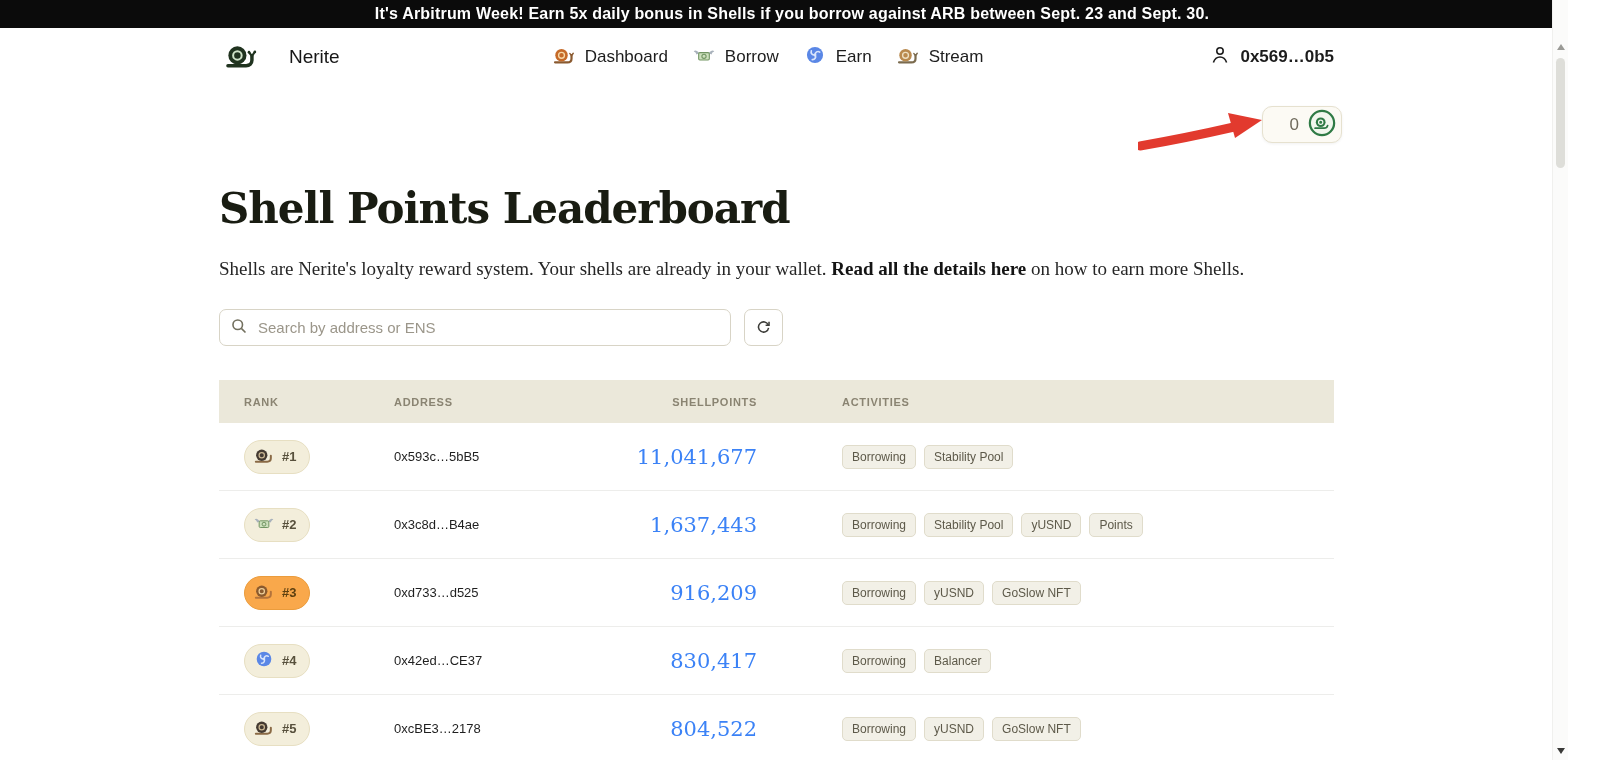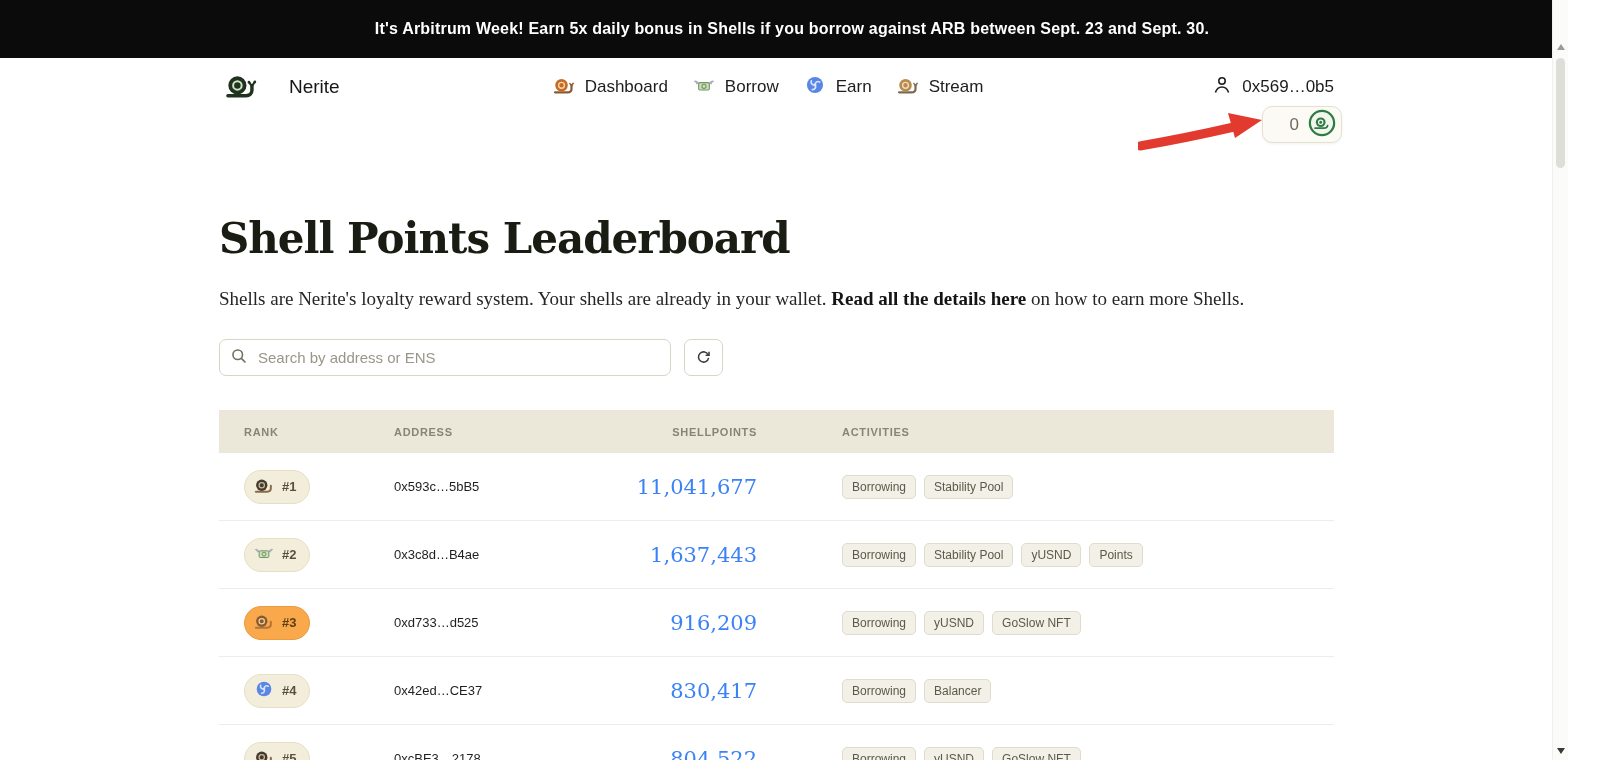--- a/index.html
+++ b/index.html
@@ -5,31 +5,31 @@
 <style>
   * { box-sizing: border-box; }
   html,body { margin:0; padding:0; }
   body {
     width:1600px; height:760px; overflow:hidden; position:relative;
     background:#ffffff; color:#1c1c1c;
     font-family:"Liberation Sans", sans-serif;
   }
   
   .banner {
-    width:1552px; height:58px; background:#0b0b0b; color:#ffffff;
+    width:1552px; height:28px; background:#0b0b0b; color:#ffffff;
     display:flex; align-items:center; justify-content:center;
     font-size:16px; font-weight:600; letter-spacing:.2px; white-space:nowrap;padding-left:32px;
   }
   
   .topbar { width:1552px; height:58px; display:flex; align-items:center; background:#fff; }
   .brand { display:flex; align-items:center; gap:26px; margin-left:219px; cursor:pointer; }
   .brand-name { font-size:19px; color:#171717; }
   .nav { display:flex; align-items:center; gap:25px; margin-left:213px; }
   .nav-item { display:flex; align-items:center; gap:10px; font-size:17px; color:#1d1d1d; cursor:pointer; }
-  .account { margin-left:auto; margin-right:218px; display:flex; align-items:center; gap:9px; font-size:17px; font-weight:400; cursor:pointer; }
+  .account { margin-left:auto; margin-right:218px; display:flex; align-items:center; gap:9px; font-size:17px; font-weight:700; cursor:pointer; }
   
   .counter {
     position:absolute; top:106px; left:1262px; height:37px; min-width:80px;
     display:flex; align-items:center; justify-content:flex-end; gap:9px;
     padding:0 5px 0 16px; background:#fcfaf4; border:1px solid #e6e1cf;
     border-radius:10px; box-shadow:0 1px 3px rgba(0,0,0,.06); cursor:pointer;
   }
   .counter-value { font-size:17px; color:#6f6a5c; font-weight:500; }
   .red-arrow { position:absolute; top:108px; left:1138px; pointer-events:none; }
   
@@ -38,21 +38,21 @@
     margin:101px 0 0; font-family:"DejaVu Serif", serif;
     font-size:42px; font-weight:700; color:#191c12; letter-spacing:-1px; line-height:1.05;
   }
   .subtitle {
     margin-top:27px; font-family:"Liberation Serif", serif;
     font-size:19px; color:#262626; white-space:nowrap;
   }
   .subtitle .link { font-weight:bold; color:#141414; cursor:pointer; }
   .search-row { margin-top:29px; display:flex; align-items:center; gap:13px; }
   .search-box {
-    width:452px; height:37px; border:1.5px solid #d8d4c6; border-radius:7px;
+    width:512px; height:37px; border:1.5px solid #d8d4c6; border-radius:7px;
     display:flex; align-items:center; gap:8px; padding:0 10px; background:#fff;
   }
   .search-input { border:none; outline:none; flex:1; font-size:15px; color:#333; background:transparent; font-family:"Liberation Sans", sans-serif; }
   .search-input::placeholder { color:#9b968a; }
   .refresh-btn {
     width:39px; height:37px; border:1.5px solid #d8d4c6; border-radius:7px;
     background:#fff; display:flex; align-items:center; justify-content:center; cursor:pointer;
   }
   
   .table { margin-top:34px; width:1115px; }

